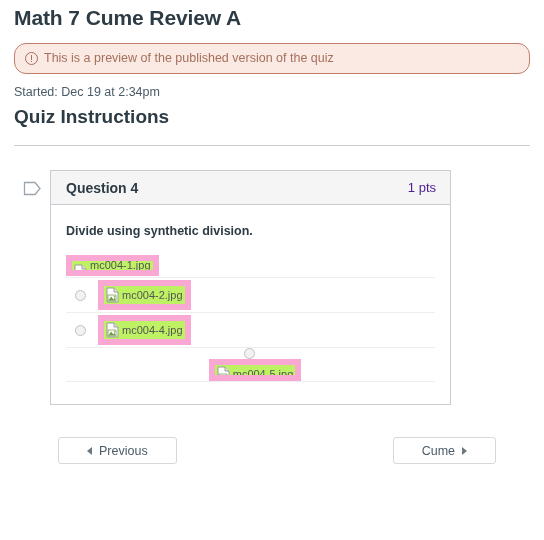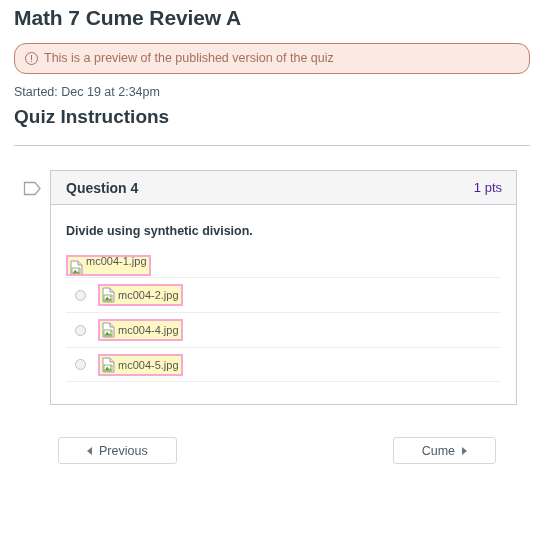--- a/index.html
+++ b/index.html
@@ -115,21 +115,21 @@
     height: 17px;
   }
   .flag-icon {
     display: block;
   }
 
   .question-box {
     border: 1px solid #c7cdd1;
     background: #ffffff;
     box-sizing: border-box;
-    width: 467px;
+    width: 401px;
   }
   .question-header {
     background: #f5f5f5;
     border-bottom: 1px solid #c7cdd1;
     height: 34px;
     display: flex;
     align-items: center;
     justify-content: space-between;
     padding: 0 14px 0 15px;
     box-sizing: border-box;
@@ -152,22 +152,22 @@
     font-weight: bold;
     color: #2d3b45;
     line-height: 16px;
     margin: 0 0 16px 0;
   }
 
   
   .broken-img {
     display: inline-flex;
     align-items: flex-start;
-    border: 2px solid #f9a8d4;
-    background: #fef9c3;
+    border: 6px solid #f9a8d4;
+    background: #bef264;
     box-sizing: border-box;
     padding: 1px 2px 1px 1px;
     vertical-align: middle;
     max-width: 100%;
     overflow: hidden;
   }
   .broken-img .glyph {
     flex: 0 0 auto;
     width: 16px;
     height: 16px;
@@ -202,20 +202,21 @@
   .answer-row {
     display: flex;
     align-items: center;
     border-top: 1px solid #eeeeee;
     height: 35px;
     padding-left: 9px;
     box-sizing: border-box;
   }
   .answer-row:last-child {
     border-bottom: 1px solid #eeeeee;
+    flex-direction: column;
   }
   .answer-radio {
     width: 11px;
     height: 11px;
     border-radius: 50%;
     border: 1px solid #c1c1c1;
     background: #f2f2f2;
     flex: 0 0 auto;
     margin-right: 12px;
     box-sizing: border-box;

